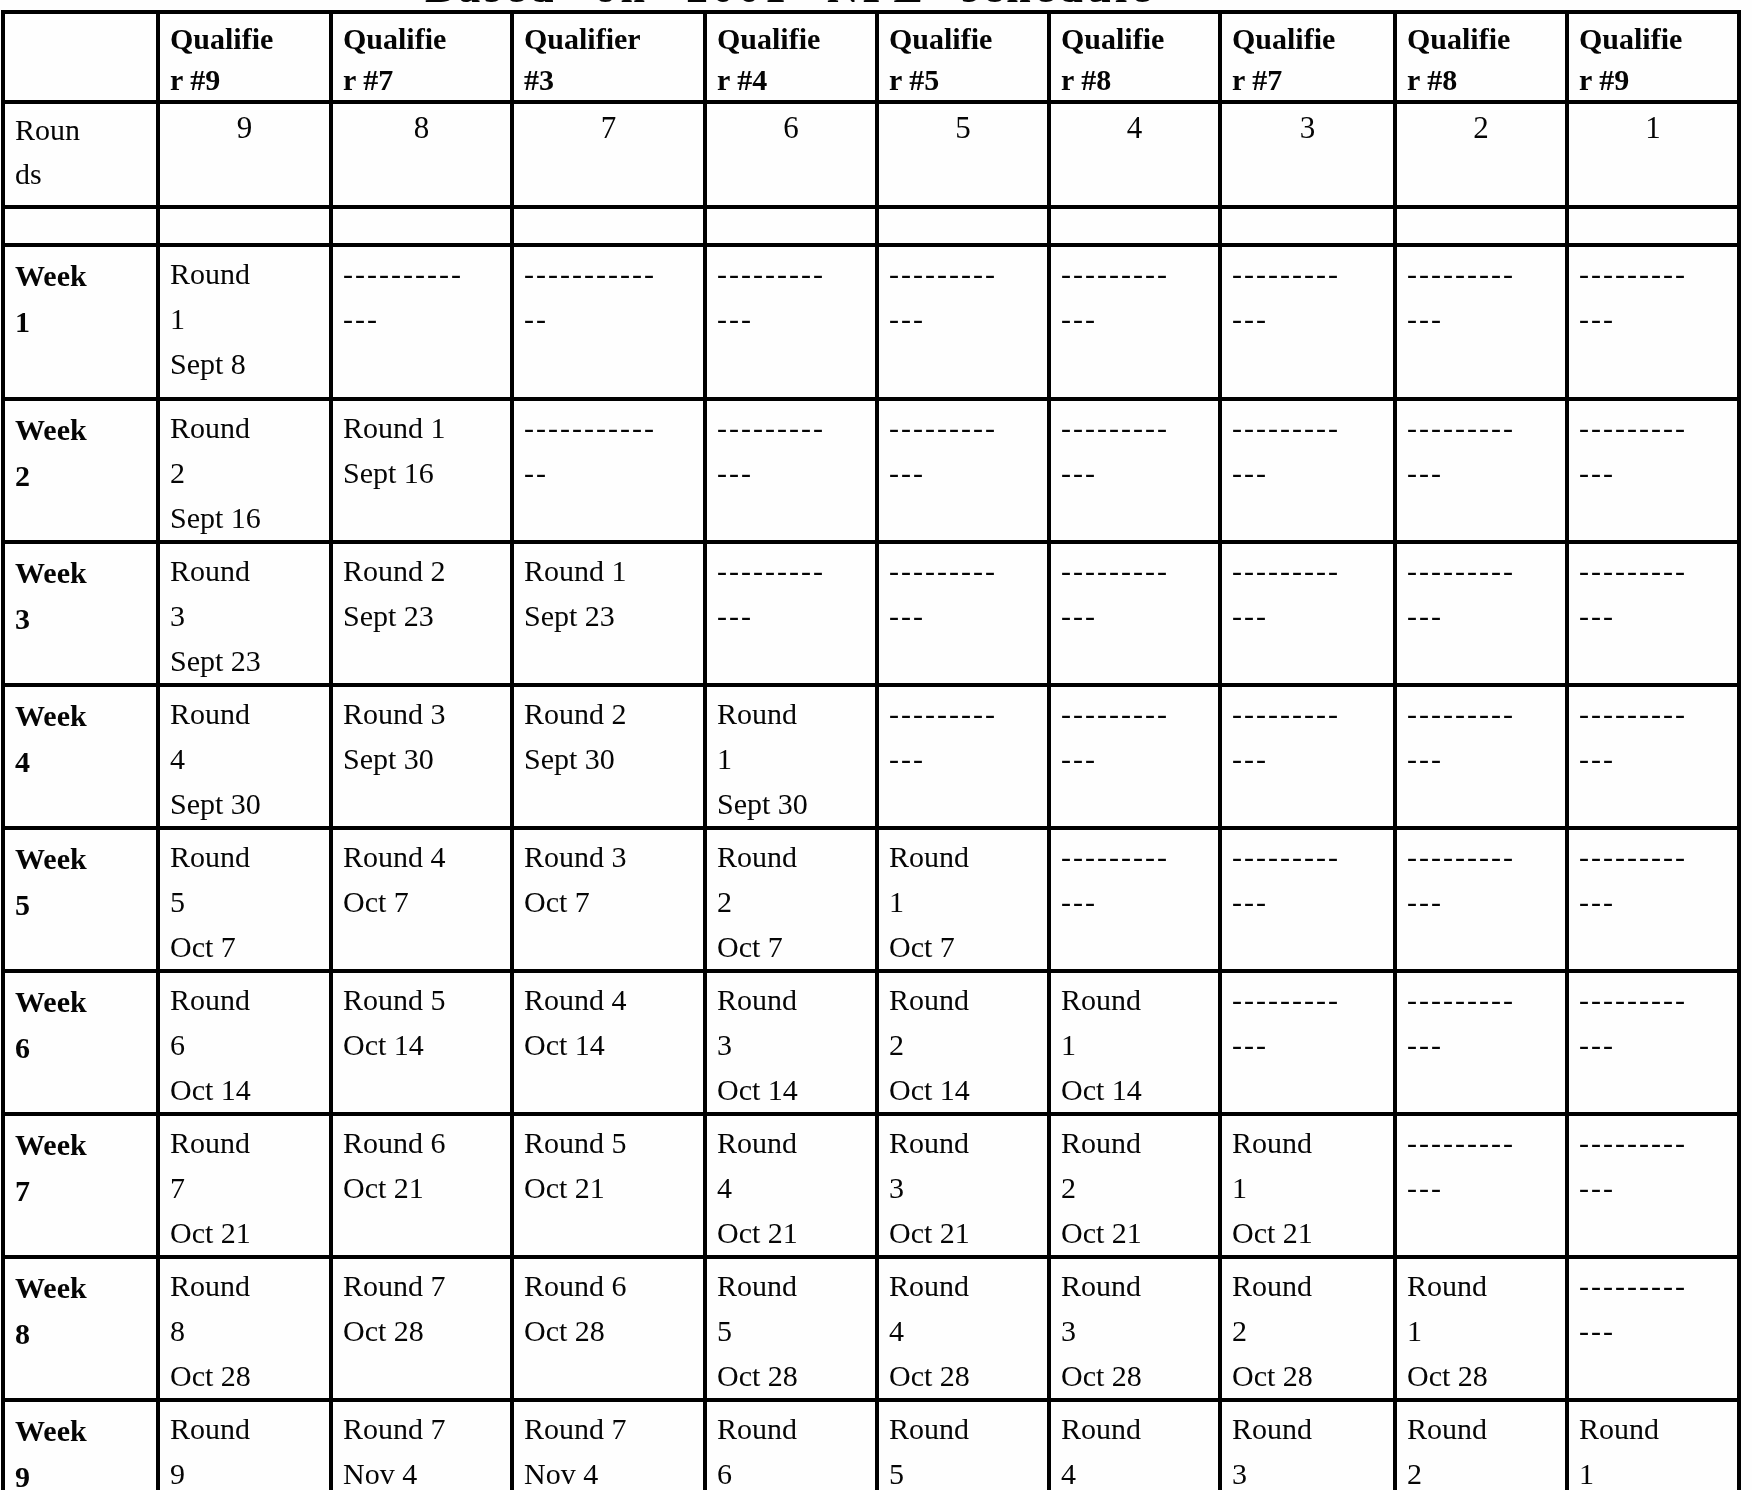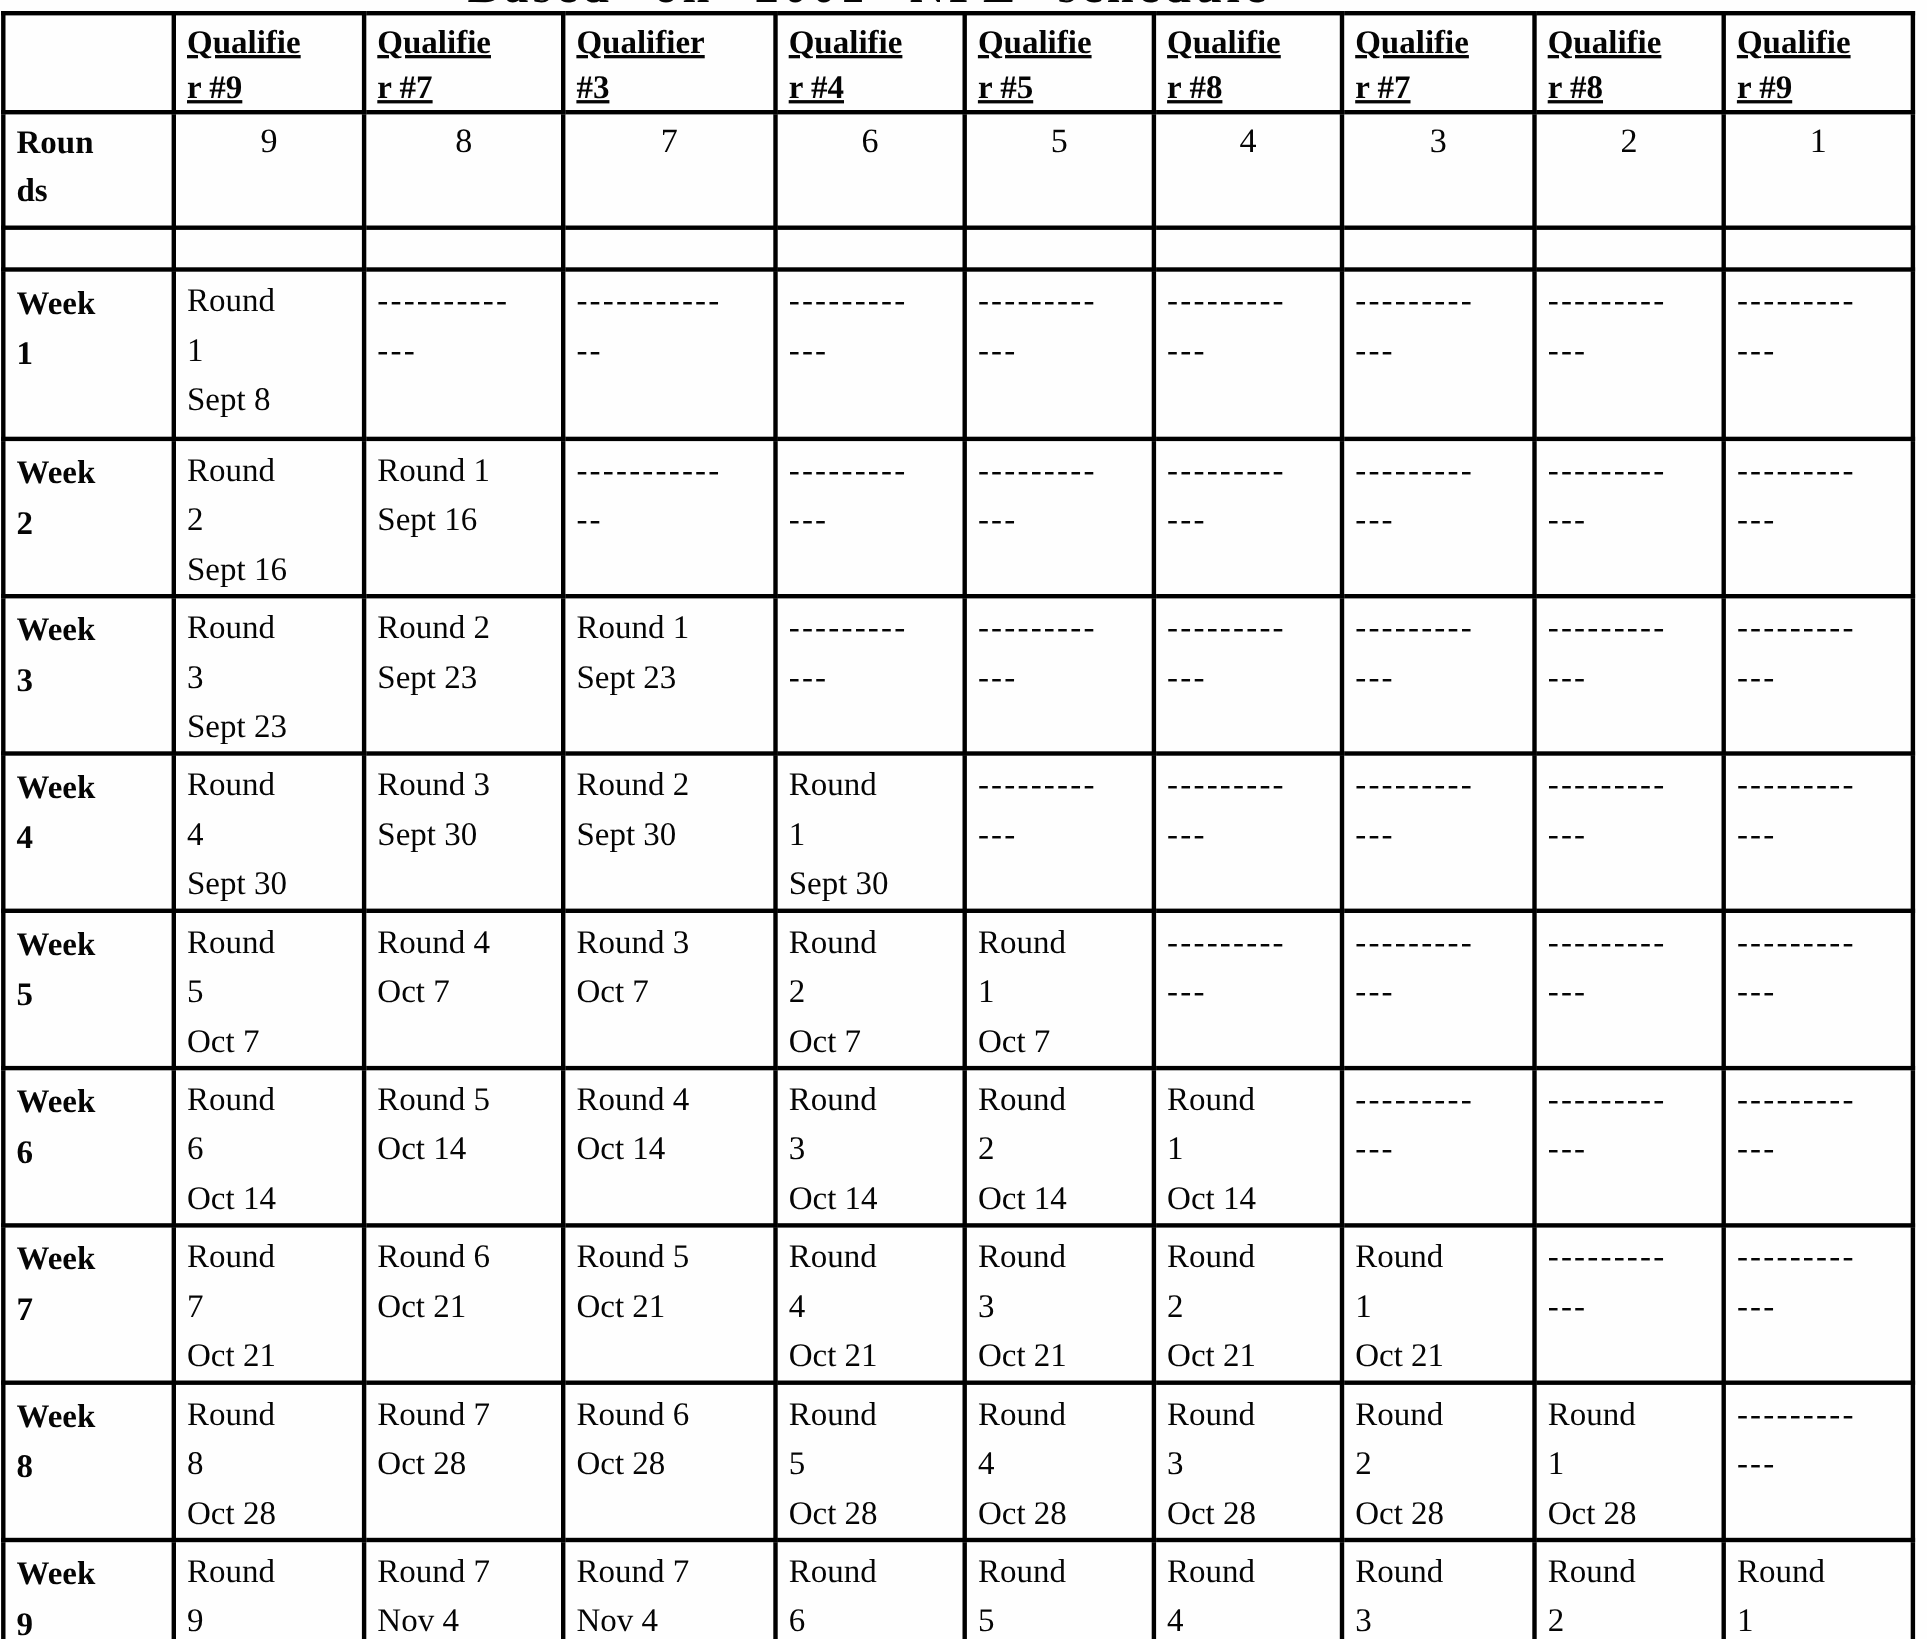--- a/index.html
+++ b/index.html
@@ -27,22 +27,22 @@
     border:4px solid #000;
     vertical-align:top;
     padding:2px 4px 0 10px;
     font-size:30px;line-height:43px;
     overflow:hidden;
   }
   col.c0{width:155px;} col.c1{width:173px;} col.c2{width:181px;}
   col.c3{width:193px;} col.c4{width:172px;} col.c5{width:172px;}
   col.c6{width:171px;} col.c7{width:175px;} col.c8{width:172px;}
   col.c9{width:172px;}
-  td.hdr{font-weight:bold;line-height:41px;padding-top:4px;text-decoration:underline;}
-  td.rlabel{font-weight:bold;line-height:44px;padding-top:4px;}
+  td.hdr{font-weight:bold;line-height:41px;padding-top:4px;}
+  td.rlabel{font-weight:normal;line-height:44px;padding-top:4px;}
   td.rval{text-align:center;font-size:31px;padding-left:4px;}
   td.wlabel{font-weight:bold;line-height:46px;padding-top:6px;}
   td.cell{line-height:45px;padding-top:4px;}
   .dash-line{letter-spacing:2px;white-space:nowrap;}
 </style>
 </head>
 <body>
 
 <div class="clipped-title">
   <span>Based on 2001 NFL schedule</span>

